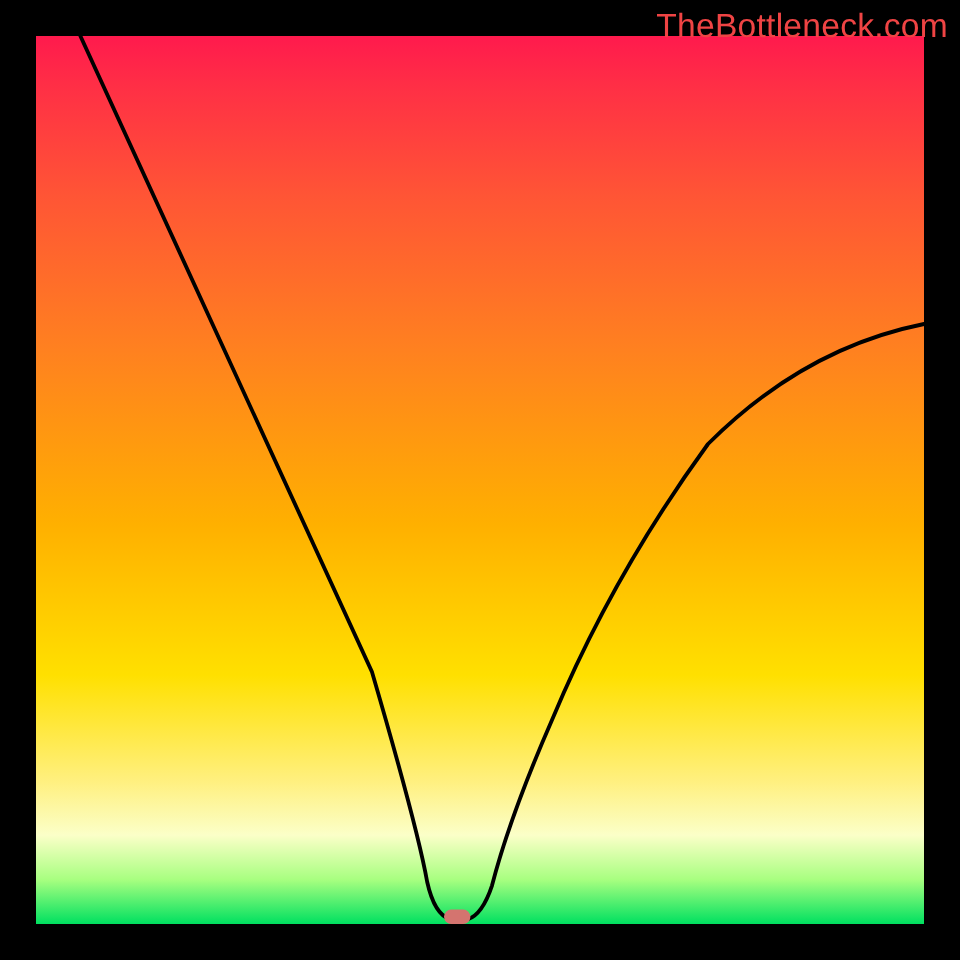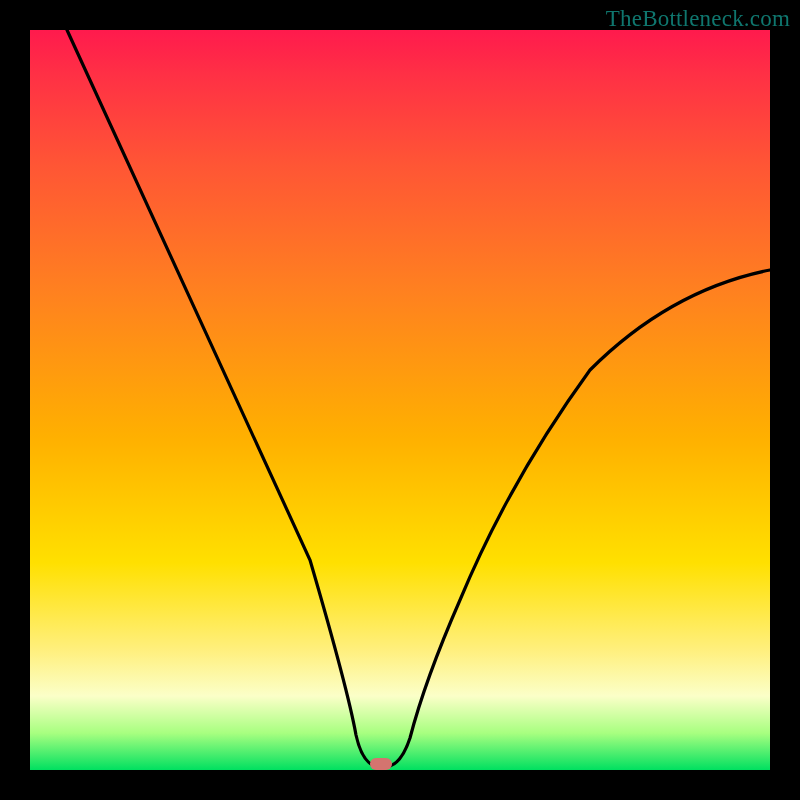--- a/index.html
+++ b/index.html
@@ -36,25 +36,24 @@
       #fff080 84%,
       #fbffc8 90%,
       #a8ff80 95%,
       #00e060 100%
     );
   }
   .watermark {
     position: absolute;
     top: 6px;
     right: 10px;
-    color: #0f766e;
-    font-size: 23px;
+    color: #ef4444;
+    font-size: 28px;
     font-weight: 500;
     letter-spacing: 0.2px;
-    font-family: Liberation Serif, serif;
   }
   svg.curve {
     position: absolute;
     left: 30px;
     top: 30px;
     width: 740px;
     height: 740px;
     overflow: visible;
   }
   .curve-path {

